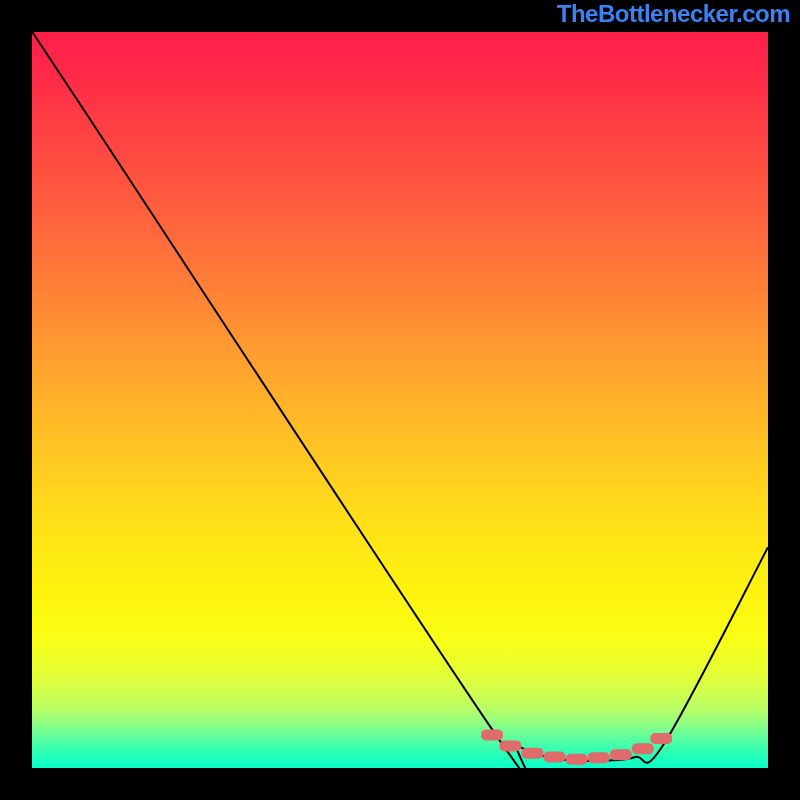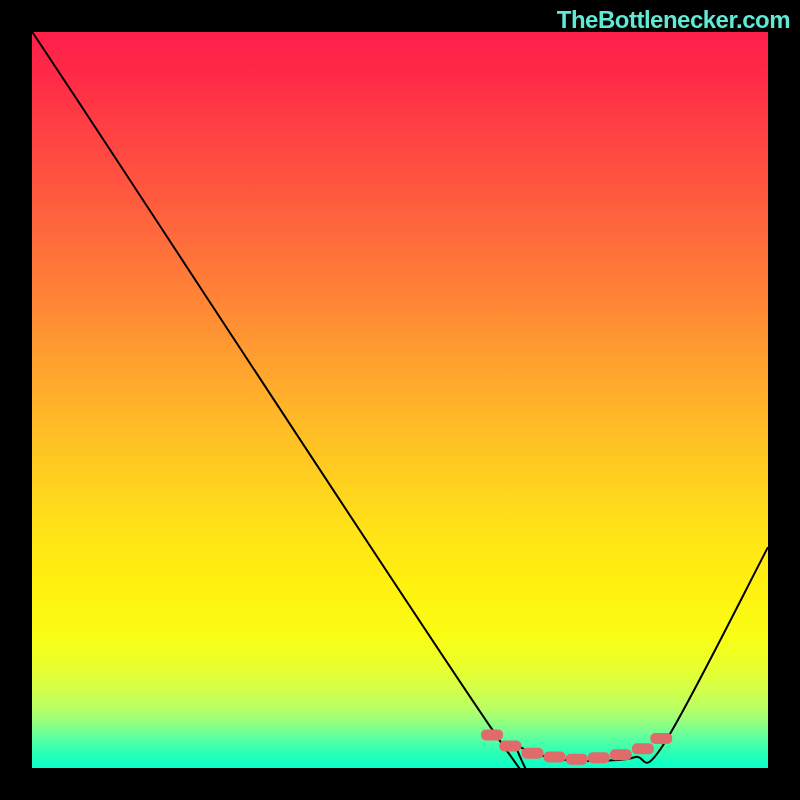--- a/index.html
+++ b/index.html
@@ -1,18 +1,18 @@
 <!DOCTYPE html>
 <html><head>
 <meta charset="utf-8">
 <style>
 * { margin: 0; padding: 0; box-sizing: border-box; }
 html, body { width: 800px; height: 800px; overflow: hidden; background: #000; font-family: Arial, sans-serif; }
 .container { position: relative; width: 800px; height: 800px; background: #000; }
-.water-mark { position: absolute; top: 6px; right: 10px; color: #5eead4; font-size: 24px; font-weight: bold; letter-spacing: -0.5px; }
+.water-mark { position: absolute; top: 0; right: 10px; color: #3b82f6; font-size: 24px; font-weight: bold; letter-spacing: -0.5px; }
 .plot-area { position: absolute; top: 32px; left: 32px; width: 736px; height: 736px; }
 .gradient-bg { position: absolute; inset: 0; background: linear-gradient(to bottom,
   #ff1f4b 0%,
   #ff2a47 6%,
   #ff3d44 12%,
   #ff5340 20%,
   #ff6b3c 28%,
   #ff8436 36%,
   #ff9e30 44%,
   #ffb728 52%,

